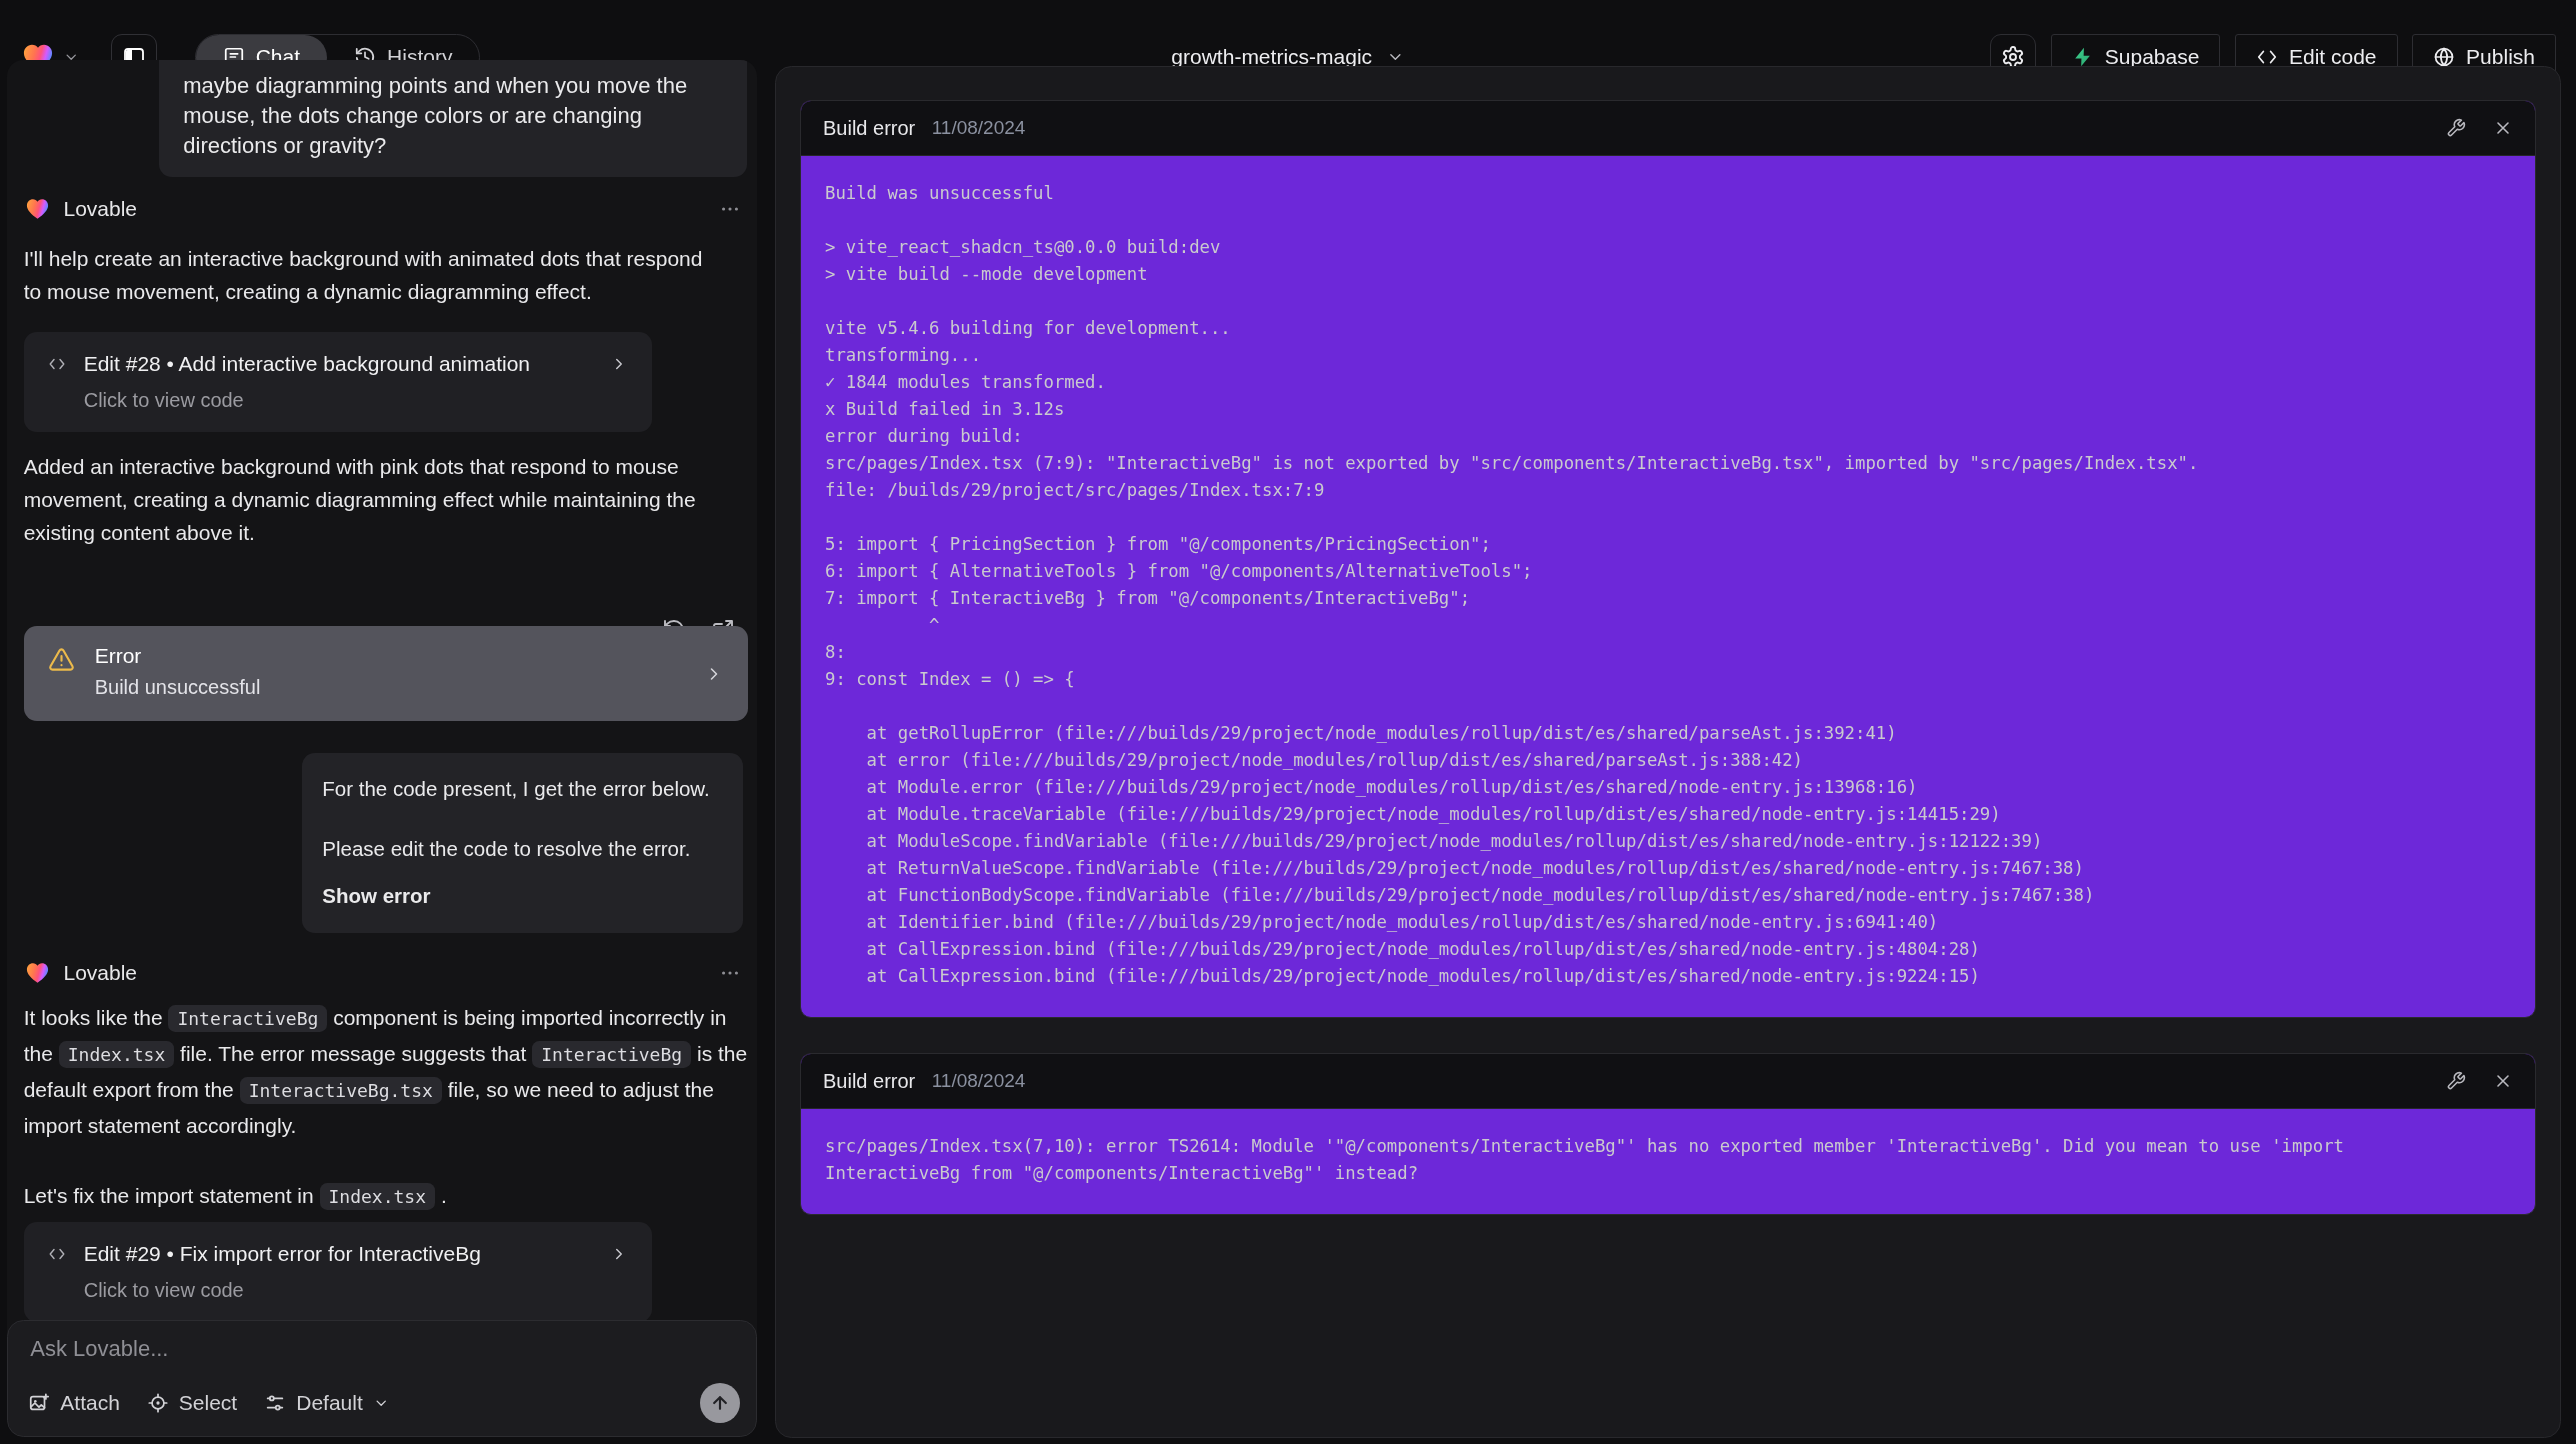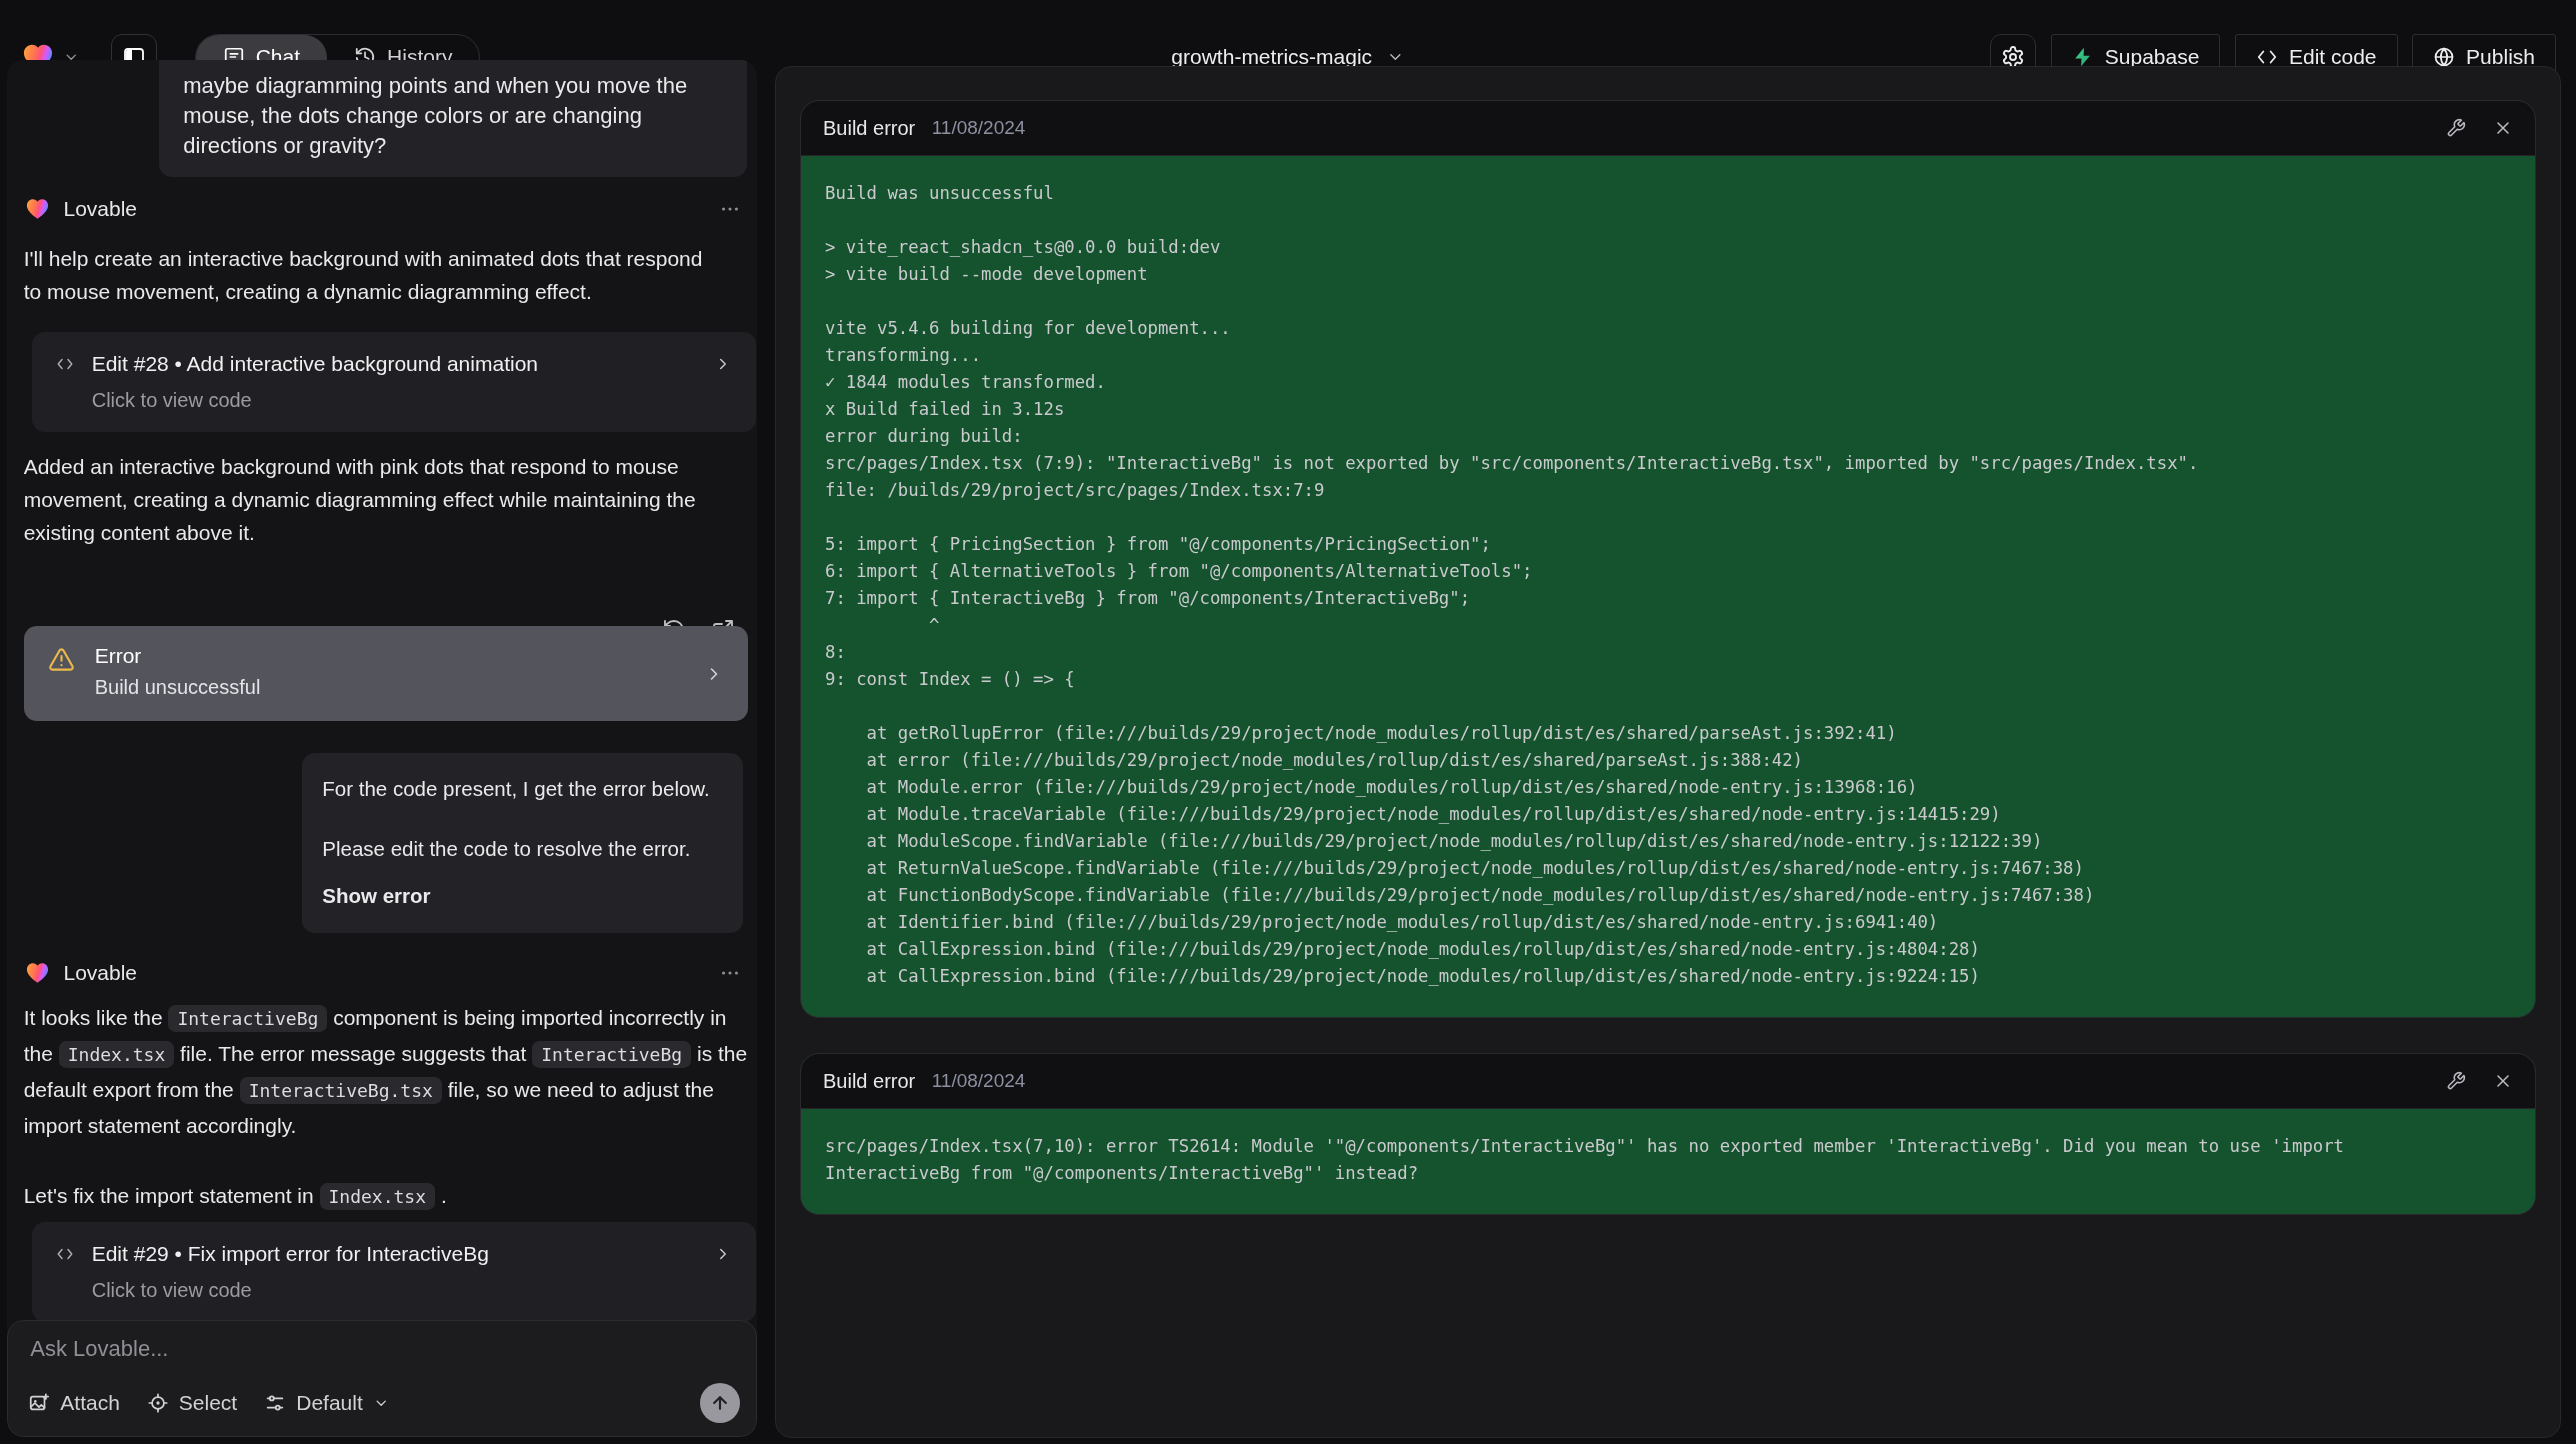--- a/index.html
+++ b/index.html
@@ -32,21 +32,21 @@
   
   .chat-panel { position:absolute; left:7.3px; top:60px; width:750px; height:1377px; background:#141416; border-radius:16.4px; overflow:hidden; }
   .bubble { background:#232327; border-radius:12.8px; color:#eaeaec; }
   .bubble-top { position:absolute; top:0; left:152px; width:588px; border-radius:0 0 12.8px 12.8px; padding:11px 24px 16.4px; font-size:22px; line-height:30px; white-space:pre-line; }
   .asst-header { position:absolute; left:16.4px; right:16.4px; display:flex; align-items:center; gap:12.8px; }
   .asst-name { font-size:21px; color:#e8e8ea; }
   .dots { margin-left:auto; color:#8e8e94; cursor:pointer; }
   .msg { position:absolute; left:16.4px; width:732px; font-size:21px; line-height:33px; color:#e9e9eb; white-space:pre-line; }
   .msg-rich { white-space:normal; line-height:35px; }
   .chip { font-family:"DejaVu Sans Mono", monospace; font-size:18px; background:#29292e; border-radius:7.3px; padding:2.7px 9px; color:#dddde1; }
-  .edit-card { position:absolute; left:16.4px; width:724px; background:#202024; border-radius:12.8px; padding:20px 24px; cursor:pointer;margin-left:8px; }
+  .edit-card { position:absolute; left:16.4px; width:628px; background:#202024; border-radius:12.8px; padding:20px 24px; cursor:pointer; }
   .edit-row1 { display:flex; align-items:center; gap:18px; font-size:21px; color:#f0f0f2; }
   .edit-row1 .mut { color:#b0b0b6; }
   .edit-chevron { margin-left:auto; color:#c9c9cf; }
   .edit-row2 { margin-top:12.8px; margin-left:36px; font-size:20px; color:#9b9ba1; }
   .action-icons { position:absolute; top:558px; right:22px; display:flex; gap:25.5px; color:#bcbcc2; }
   .action-icons > span { cursor:pointer; }
   .error-card { position:absolute; top:566px; left:16.4px; width:724px; height:95px; background:#54545c; border-radius:12.8px; display:flex; align-items:flex-start; gap:20px; padding:18px 24px; cursor:pointer; }
   .error-card .warn { color:#ecba4b; margin-top:1.8px; }
   .error-title { font-size:21px; color:#ffffff; }
   .error-sub { margin-top:8.2px; font-size:20px; color:#e3e3e8; }
@@ -64,21 +64,21 @@
 
   
   .right-panel { position:absolute; left:775px; top:66px; width:1786px; height:1372px; background:#19191c; border:1.4px solid #28282c; border-radius:16.4px; overflow:hidden; }
   .panel-header { height:60px; display:flex; align-items:center; gap:22px; padding:0 25.5px; border-bottom:1.4px solid #26262a; }
   .back-chevron { color:#c6c6cb; cursor:pointer; }
   .exit-label { font-size:21px; color:#eaeaec; cursor:pointer; }
   .kbd { border:1.4px solid #3e3e44; border-radius:7.3px; padding:4.6px 11px; font-size:15.5px; font-weight:700; color:#cfcfd5; letter-spacing:0.5px; }
   .fix-btn { margin-left:11px; height:42px; display:flex; align-items:center; gap:12.8px; padding:0 9px 0 22px; background:#ffffff; color:#17171a; border:none; border-radius:911px; font-size:20px; font-weight:600; font-family:inherit; cursor:pointer; }
   .kbd-light { border:1.4px solid #c9c9cf; border-radius:7.3px; width:27px; height:27px; display:flex; align-items:center; justify-content:center; font-size:15.5px; font-weight:700; color:#2a2a2e; }
   .panel-body { padding:33px 24px; }
-  .err-card { border:1.4px solid #2a2a2e; border-radius:19px; overflow:hidden; background:#14532d; }
+  .err-card { border:1.4px solid #2a2a2e; border-radius:11px; overflow:hidden; background:#6d28d9; }
   .err-card + .err-card { margin-top:35px; }
   .err-head { display:flex; align-items:center; gap:16.4px; height:55px; padding:0 22px; background:#101013; border-bottom:1.4px solid #26262a; }
   .err-title { font-size:20px; color:#e8e8eb; }
   .err-date { font-size:19px; color:#8b91a0; }
   .err-icons { margin-left:auto; display:flex; gap:27px; color:#b9b9bf; }
   .err-icons > span { cursor:pointer; }
   .err-body { padding:24px 24px 27px; font-family:"DejaVu Sans Mono", monospace; font-size:17.3px; line-height:27px; color:#cacace; white-space:pre; }
 </style>
 </head>
 <body>

